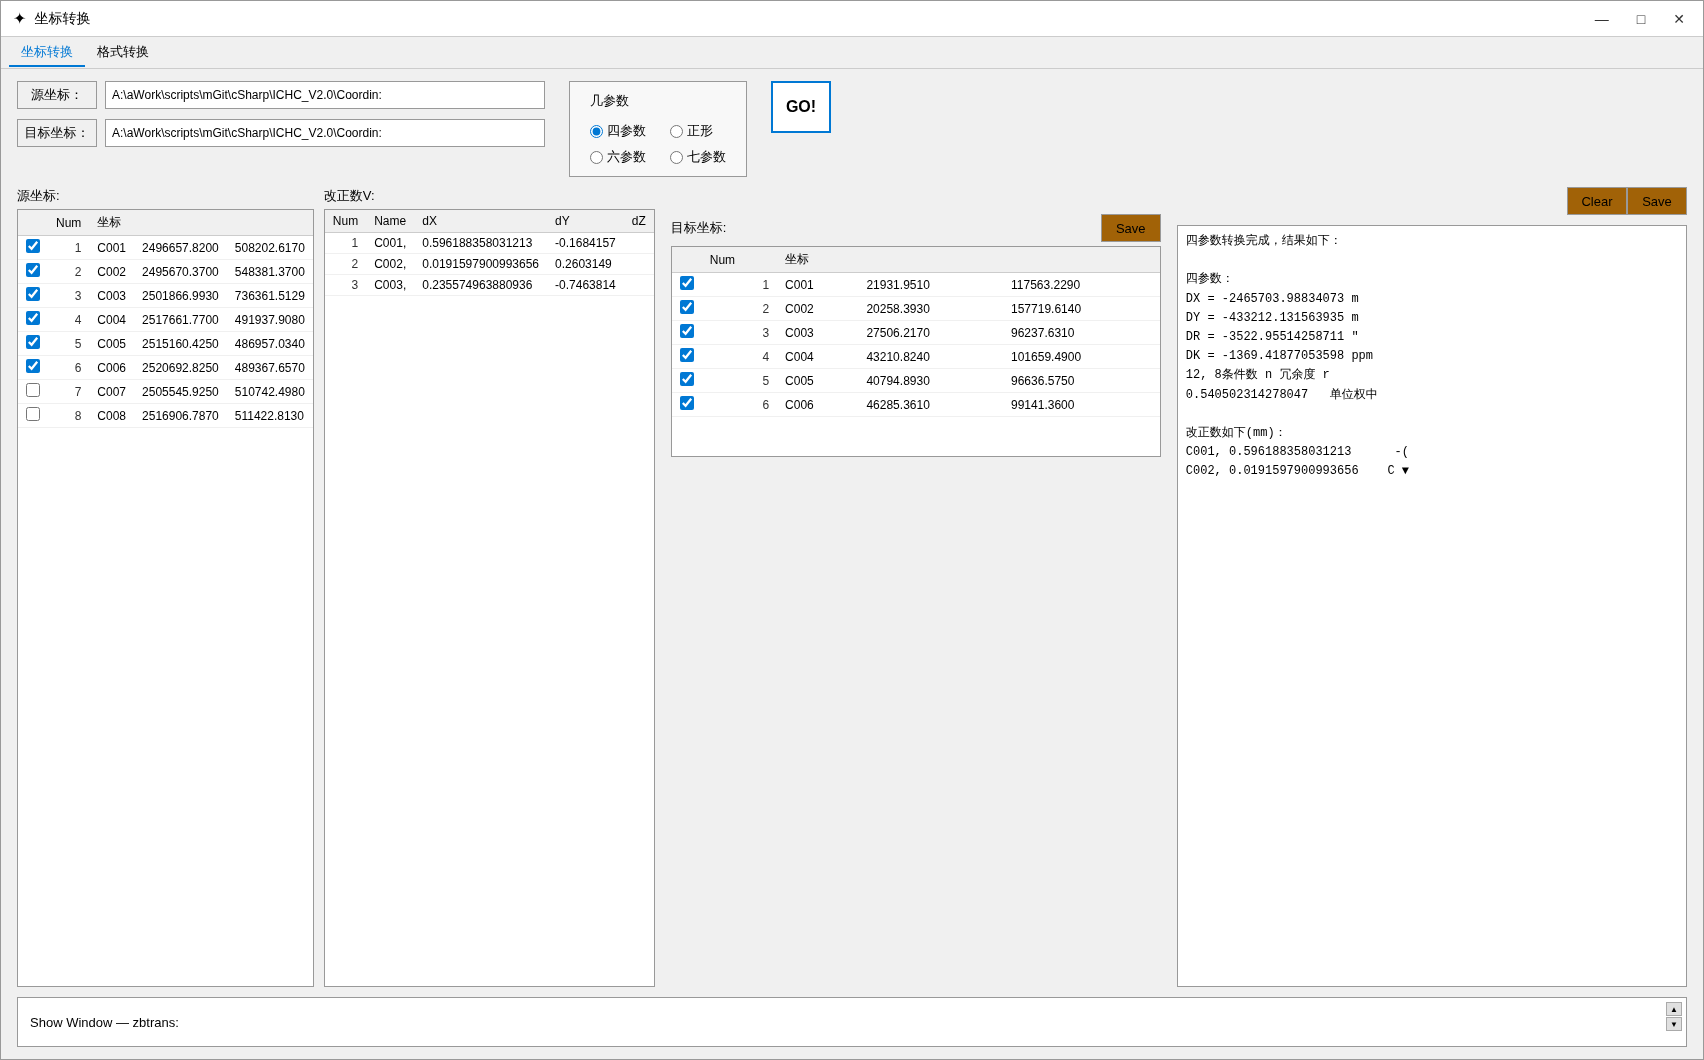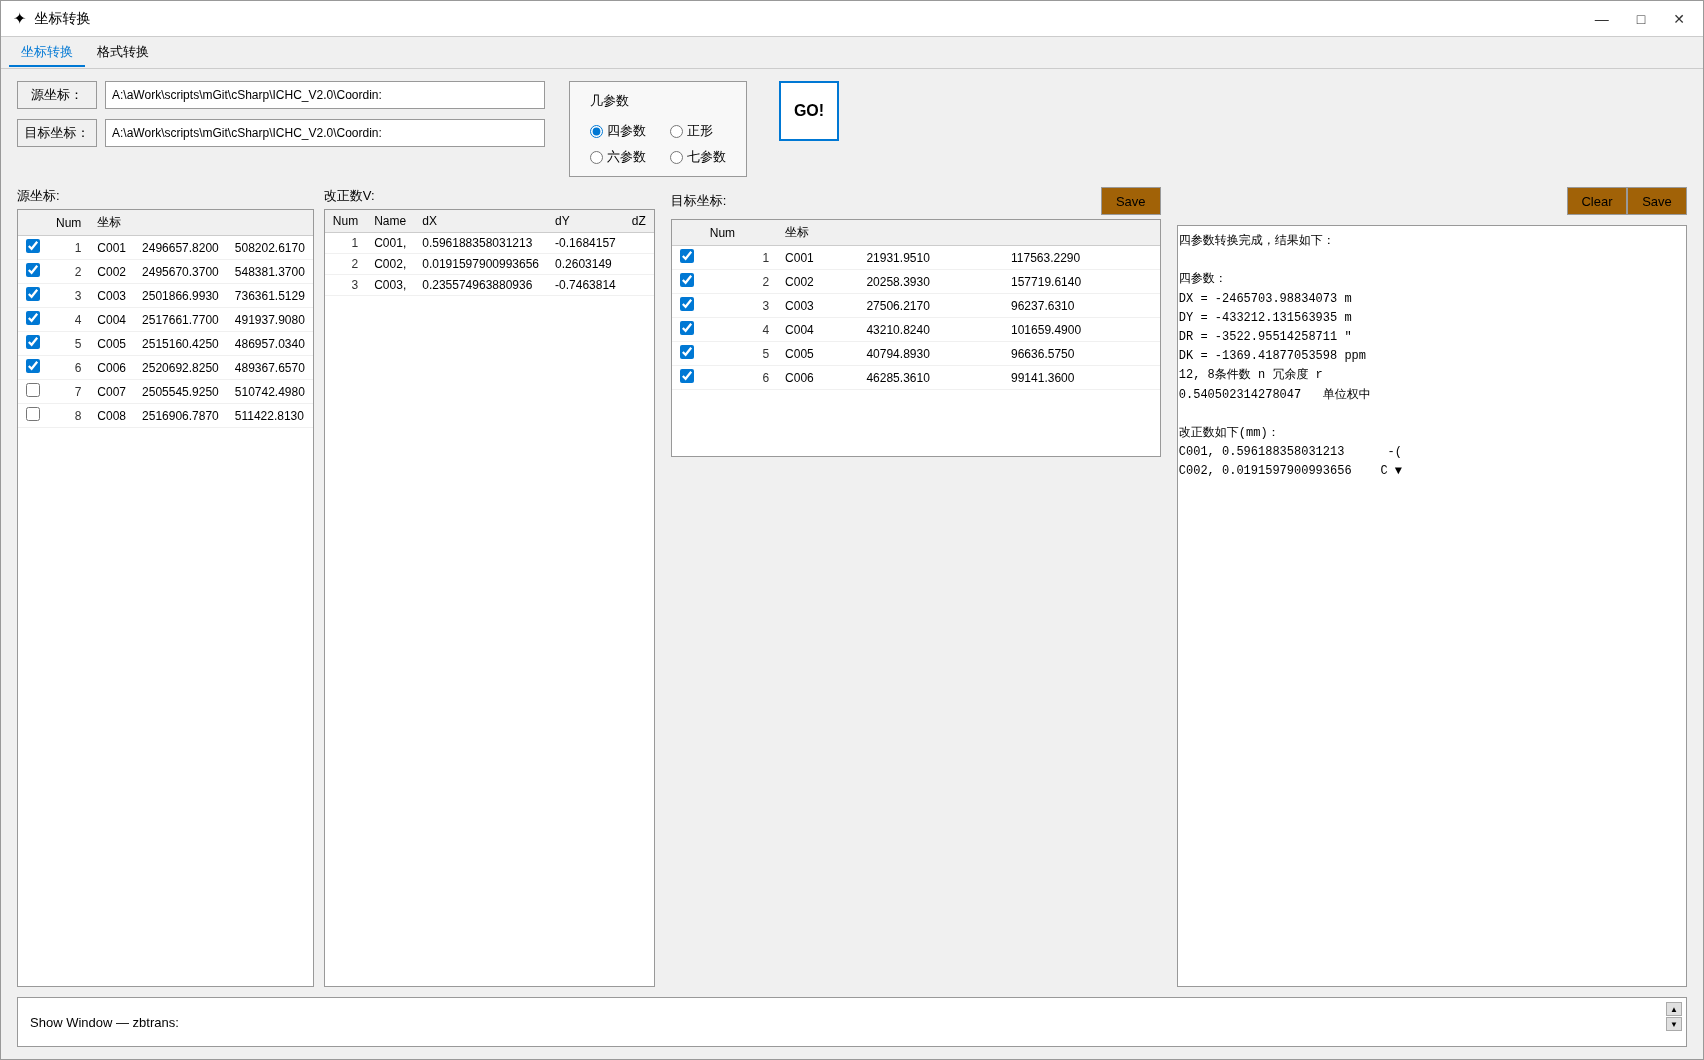--- a/index.html
+++ b/index.html
@@ -125,34 +125,35 @@
     }
     .radio-label {
       display: flex;
       align-items: center;
       gap: 4px;
       cursor: pointer;
       font-size: 13px;
     }
     .go-btn {
       width: 60px;
-      height: 60px;
+      height: 52px;
       background: #fff;
       border: 2px solid #0078d4;
       color: #000;
       font-size: 16px;
       font-weight: bold;
       cursor: pointer;
       font-family: inherit;
-      margin-left: 8px;
+      margin-left: 0;
     }
     .section-header {
       display: flex;
       align-items: center;
       justify-content: space-between;
+      margin-top: 27px;
     }
     .section-label {
       font-size: 13px;
     }
     .save-btn, .clear-btn {
       height: 28px;
       min-width: 60px;
       background: #a16207;
       border: 1px solid #999;
       cursor: pointer;
@@ -197,21 +198,21 @@
     .right-buttons {
       display: flex;
       justify-content: flex-end;
     }
     .result-box {
       border: 1px solid #999;
       background: #fff;
       overflow: auto;
       flex: 1;
       min-height: 0;
-      padding: 6px 1px;
+      padding: 6px 8px;
       font-size: 12px;
       font-family: "Courier New", monospace;
       line-height: 1.6;
       white-space: pre-wrap;
     }
     .bottom-status {
       border: 1px solid #999;
       background: #fff;
       height: 50px;
       display: flex;

